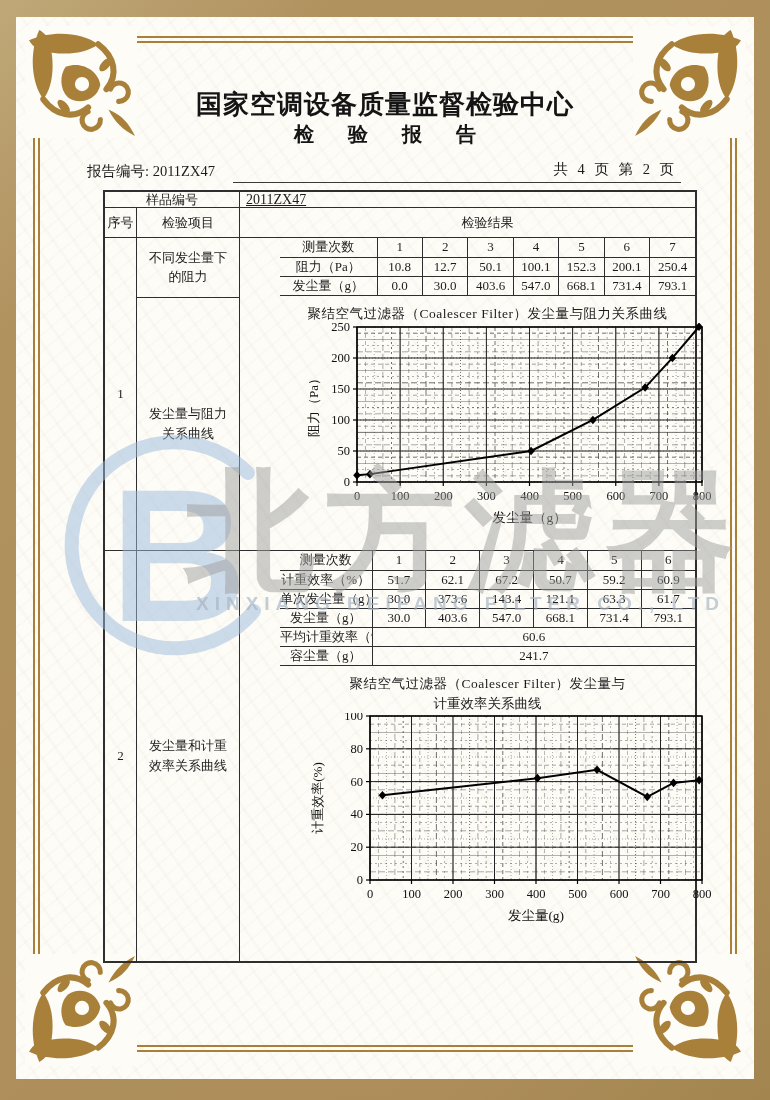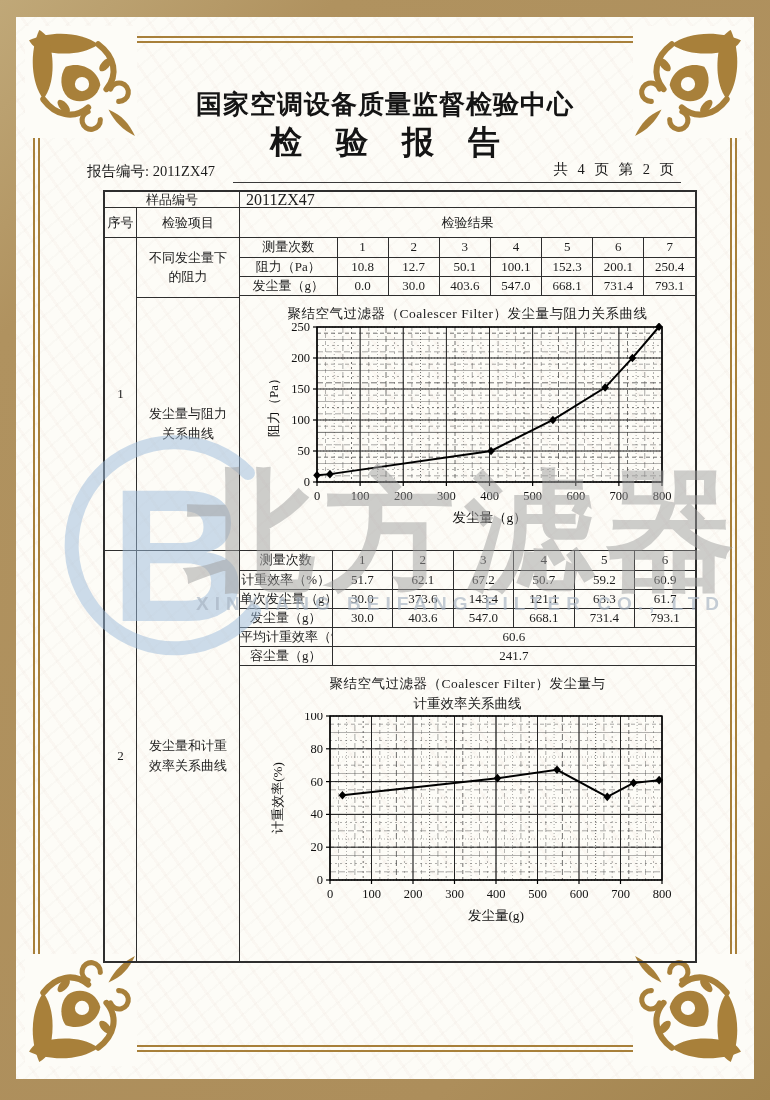--- a/index.html
+++ b/index.html
@@ -36,21 +36,21 @@
 
   
   .center-name {
     position:absolute; left:0; right:0; top:70px; text-align:center;
     font-family:"Liberation Sans", sans-serif; font-weight:bold;
     font-size:26px; letter-spacing:1px; color:#141414;
   }
   .report-title {
     position:absolute; left:0; right:0; top:104px; text-align:center;
     font-family:"Liberation Sans", sans-serif; font-weight:bold;
-    font-size:32px; letter-spacing:34px; padding-left:34px; color:#141414;
+    font-size:20px; letter-spacing:34px; padding-left:34px; color:#141414;
   }
   .meta-row {
     position:absolute; left:71px; top:142px; width:594px; height:24px;
     font-size:14.5px;
   }
   .meta-row .report-no { position:absolute; left:0; bottom:2px; }
   .meta-row .page-info { position:absolute; right:4px; bottom:4px; letter-spacing:3px; }
   .meta-row .meta-line { position:absolute; left:146px; right:0; bottom:0; height:1.5px; background:#3a3a3a; }
 
   
@@ -59,25 +59,25 @@
     border:2px solid #2e2e2e; background:transparent;
     font-size:13px;
   }
   .row { display:flex; }
   .bb { border-bottom:1.5px solid #2e2e2e; }
   .br1 { border-right:1.5px solid #2e2e2e; }
   .cell-c { display:flex; align-items:center; justify-content:center; text-align:center; }
 
   .rowA { height:16px; }
   .rowA .a1 { width:135px; }
-  .rowA .a2 { flex:1; display:flex; align-items:center; padding-left:6px; font-size:16px; }
+  .rowA .a2 { flex:1; display:flex; align-items:center; padding-left:6px; font-size:14px;text-decoration:underline; }
   .rowB { height:30px; }
   .colSeq { width:32px; }
   .colItem { width:103px; }
-  .colRest { flex:1; display:flex; flex-direction:column; min-width:0; }
+  .colRest { flex:1; display:flex; flex-direction:column; min-width:0;margin-left:40px; }
   .section1 { height:313px; }
   .section2 { height:410px; }
   .item-col { display:flex; flex-direction:column; }
   .item-top1 { height:60px;  padding:0 9px; line-height:1.45; }
   .item-top2 { height:118px; padding:0 9px; line-height:1.45; }
   .item-rest { flex:1; padding:0 9px; line-height:1.55; }
 
   table.inner { border-collapse:collapse; table-layout:fixed; width:100%; }
   table.inner td {
     border:1px solid #2e2e2e; text-align:center; height:19px;

